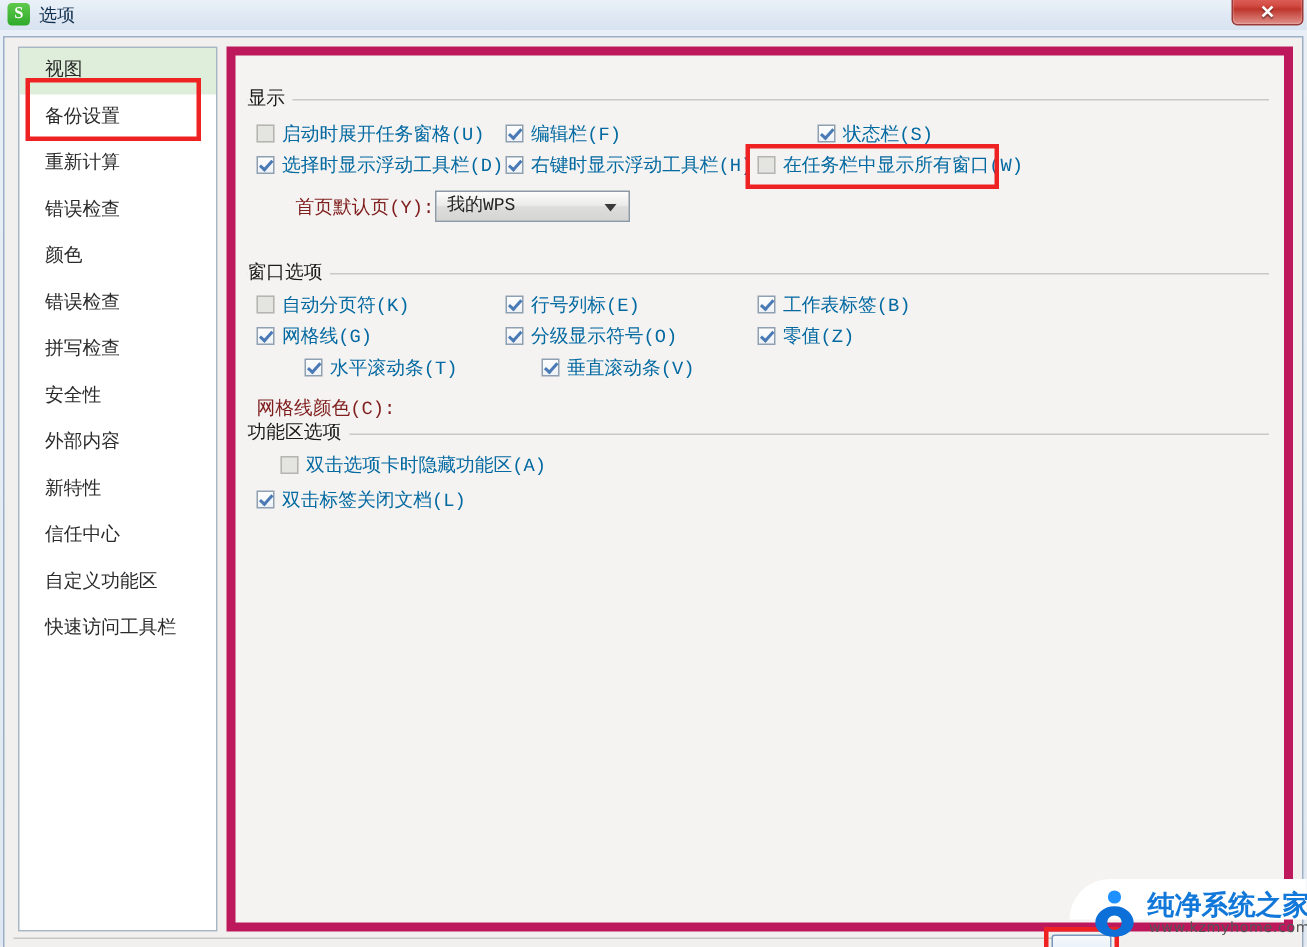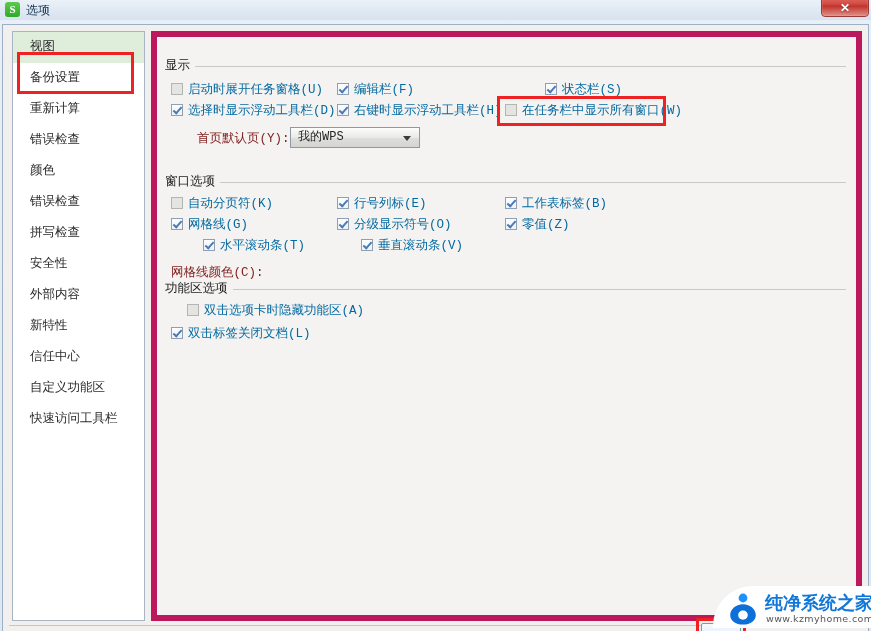--- a/index.html
+++ b/index.html
@@ -254,21 +254,21 @@
     border-radius: 2px;
     background: linear-gradient(to bottom, #f7fafd 0%, #e6eef7 48%, #d6e3f1 52%, #e8f1fa 100%);
     box-sizing: border-box;
     cursor: pointer;
   }
 
   
   #watermark {
     position: absolute;
     left: 713px; top: 586px;
-    width: 158px; height: 42px;
+    width: 158px; height: 27px;
     background: #ffffff;
     border-radius: 40px 0 0 0;
   }
   #wm-logo {
     position: absolute;
     left: 14px; top: 7px;
     width: 32px; height: 32px;
   }
   #wm-title {
     position: absolute;

